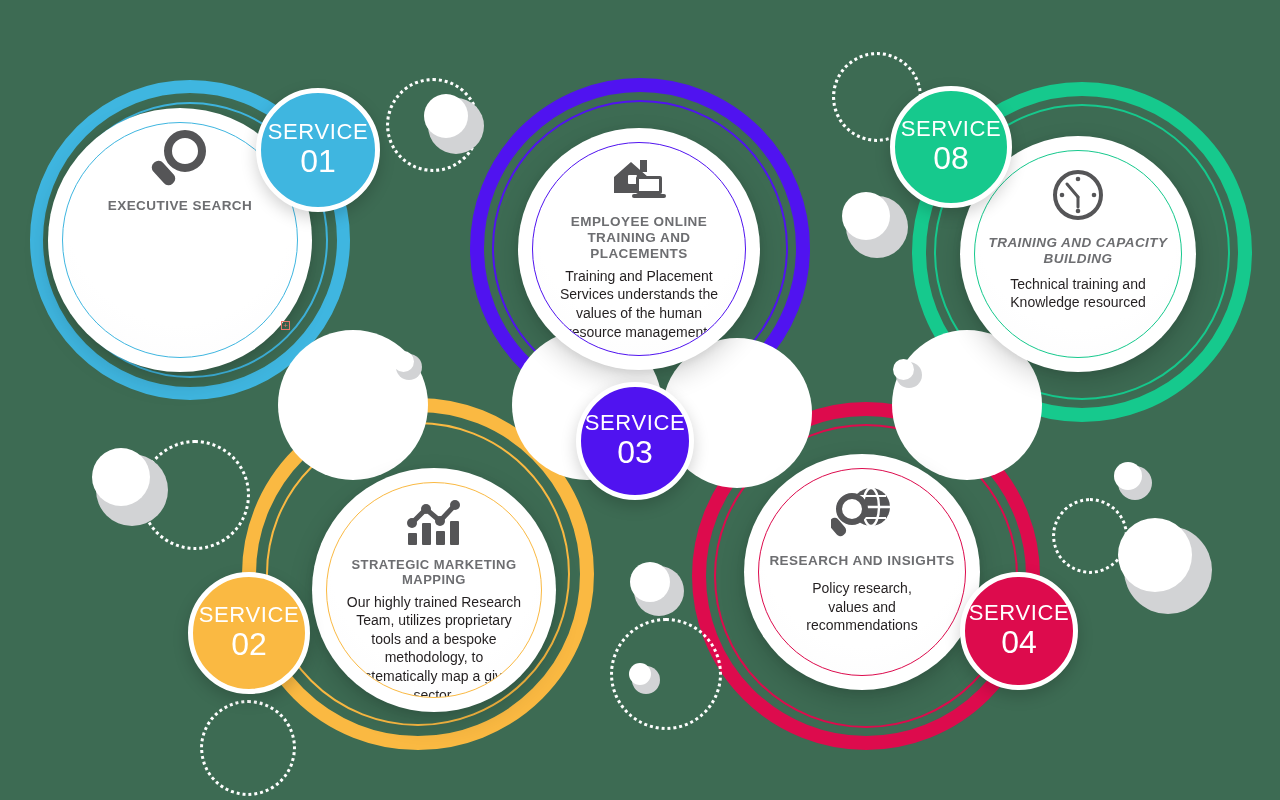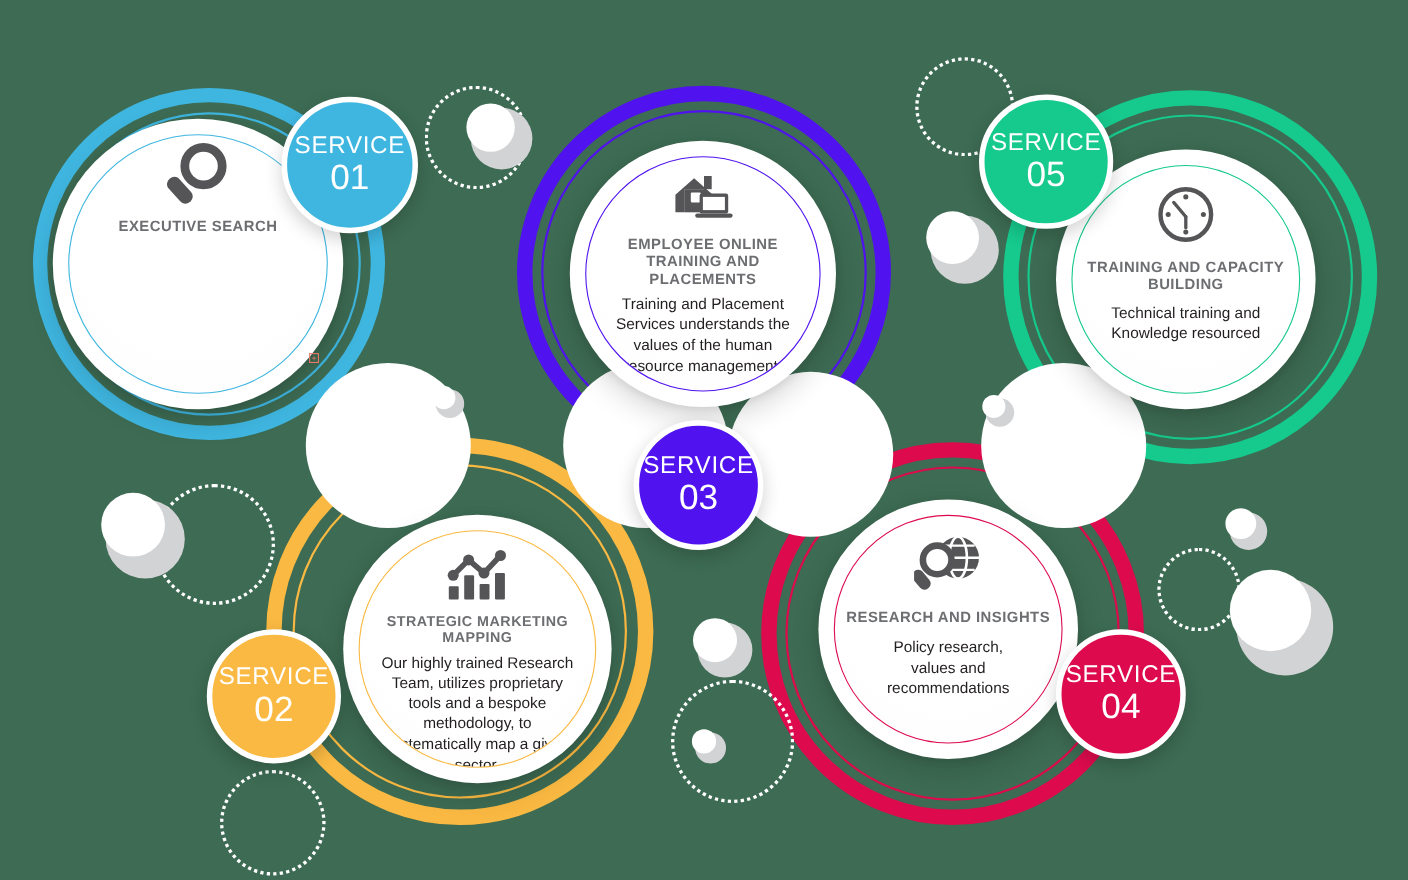--- a/index.html
+++ b/index.html
@@ -172,27 +172,27 @@
         <svg width="56" height="56" viewBox="0 0 56 56">
           <circle cx="28" cy="28" r="23" fill="none" stroke="#555557" stroke-width="4"></circle>
           <circle cx="28" cy="12" r="2.3" fill="#555557"></circle>
           <circle cx="28" cy="44" r="2.3" fill="#555557"></circle>
           <circle cx="12" cy="28" r="2.3" fill="#555557"></circle>
           <circle cx="44" cy="28" r="2.3" fill="#555557"></circle>
           <line x1="28" y1="30" x2="17" y2="17" stroke="#555557" stroke-width="3" stroke-linecap="round"></line>
           <line x1="28" y1="30" x2="28" y2="40" stroke="#555557" stroke-width="3" stroke-linecap="round"></line>
         </svg>
       </div>
-      <div class="card-title" style="margin-top:12px;padding:0 12px;">TRAINING AND CAPACITY BUILDING</div>
+      <div class="card-title" style="margin-top:12px;padding:0 12px;font-style:italic;">TRAINING AND CAPACITY BUILDING</div>
       <div class="card-body" style="padding:0 24px;margin-top:8px;">Technical training and Knowledge resourced</div>
     </div>
   </div>
   <div class="badge" style="left:890px;top:86px;width:122px;height:122px;background:#16c98d;">
     <span class="badge-word">SERVICE</span>
-    <span class="badge-num">05</span>
+    <span class="badge-num">08</span>
   </div>
 
   <div class="disc" style="left:312px;top:468px;width:244px;height:244px;">
     <div class="disc-inner" style="left:14px;top:14px;width:216px;height:216px;border-color:#fab942;">
       <div class="card-icon" style="margin-top:14px;">
         <svg width="58" height="50" viewBox="0 0 58 50">
           <polyline points="7,26 21,12 35,24 50,8" fill="none" stroke="#555557" stroke-width="5" stroke-linecap="round" stroke-linejoin="round"></polyline>
           <circle cx="7" cy="26" r="5" fill="#555557"></circle>
           <circle cx="21" cy="12" r="5" fill="#555557"></circle>
           <circle cx="35" cy="24" r="5" fill="#555557"></circle>

